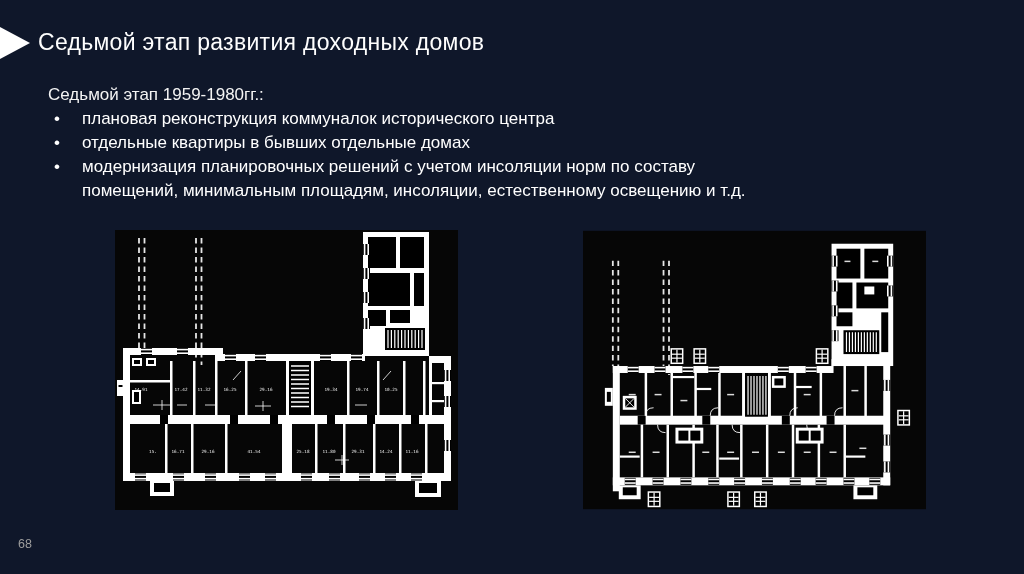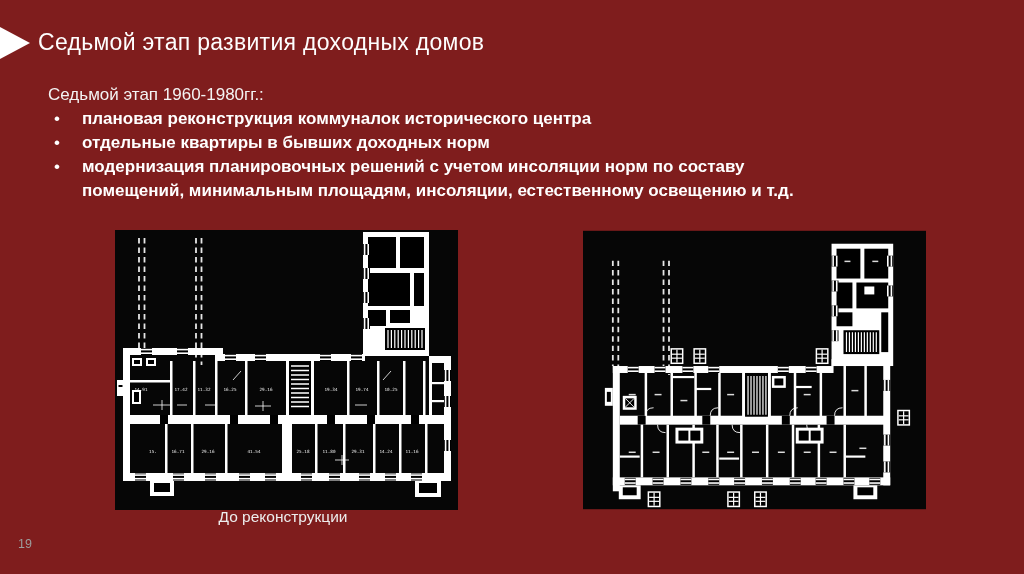--- a/index.html
+++ b/index.html
@@ -1,28 +1,28 @@
 <!DOCTYPE html>
 <html><head>
 <meta charset="utf-8">
 <style>
   html,body{margin:0;padding:0;background:#000;}
-  .slide{position:relative;width:1024px;height:574px;background:#7f1d1d;overflow:hidden;
+  .slide{position:relative;width:1024px;height:574px;background:#0f172a;overflow:hidden;
          font-family:"Liberation Sans",sans-serif;color:#fff;}
   
   .title-arrow{position:absolute;left:0;top:27px;width:0;height:0;
 
 
     border-top:16px solid transparent;border-bottom:16px solid transparent;border-left:30px solid #fff;}
   .slide-title{position:absolute;left:38px;top:29px;font-size:23px;font-weight:400;
     letter-spacing:.3px;color:#fefefe;white-space:nowrap;}
   
   .body-block{position:absolute;left:48px;top:83px;width:790px;font-size:17px;line-height:24px;}
   .body-heading{font-weight:400;color:#f4f4f4;}
-  .body-bullets{list-style:none;margin:0;padding:0;font-weight:700;}
+  .body-bullets{list-style:none;margin:0;padding:0;font-weight:400;}
   .body-bullets li{position:relative;padding-left:34px;}
   .body-bullets li::before{content:"\2022";position:absolute;left:6px;top:0;font-weight:400;}
   .body-bullets span{white-space:pre-wrap;}
   
   .plan{position:absolute;width:343px;height:280px;}
   .plan-before{left:115px;top:230px;}
   .plan-after{left:583px;top:230px;}
   .caption{position:absolute;top:508px;font-size:15.5px;font-weight:400;color:#ededed;text-align:center;}
   .caption-before{left:150px;width:266px;}
   .caption-after{left:585px;width:322px;}
@@ -31,24 +31,24 @@
 </style>
 </head>
 <body>
 
 <div class="slide">
 
   <div class="title-arrow"></div>
   <div class="slide-title">Седьмой этап развития доходных домов</div>
 
   <div class="body-block">
-    <div class="body-heading">Седьмой этап 1960-1980гг.:</div>
+    <div class="body-heading">Седьмой этап 1959-1980гг.:</div>
     <ul class="body-bullets">
       <li><span>плановая реконструкция коммуналок исторического центра</span></li>
-      <li><span>отдельные квартиры в бывших доходных норм</span></li>
+      <li><span>отдельные квартиры в бывших отдельные домах</span></li>
       <li><span>модернизация планировочных решений с учетом инсоляции норм по составу
 помещений, минимальным площадям, инсоляции, естественному освещению и т.д.</span></li>
     </ul>
   </div>
 
   <svg class="plan plan-before" viewBox="0 0 343 280">
     <defs>
       <g id="win-a">
           <rect width="11" height="7" fill="#000"></rect>
           <rect y="0.8" width="11" height="1.6" fill="#fff"></rect>
@@ -379,16 +379,15 @@
       <rect x="170" y="222" width="7" height="1.5"></rect>
         <rect x="196" y="222" width="7" height="1.5"></rect>
       <rect x="222" y="222" width="7" height="1.5"></rect>
         <rect x="248" y="222" width="7" height="1.5"></rect>
       <rect x="278" y="218" width="7" height="1.5"></rect>
       <rect x="263" y="30" width="6" height="1.5"></rect>
         <rect x="291" y="30" width="6" height="1.5"></rect>
     </g>
   </svg>
 
-  <div class="caption caption-before">До реконструкции</div>
-
-  <div class="page-number">19</div>
+
+  <div class="page-number">68</div>
 </div>
 
 </body></html>

